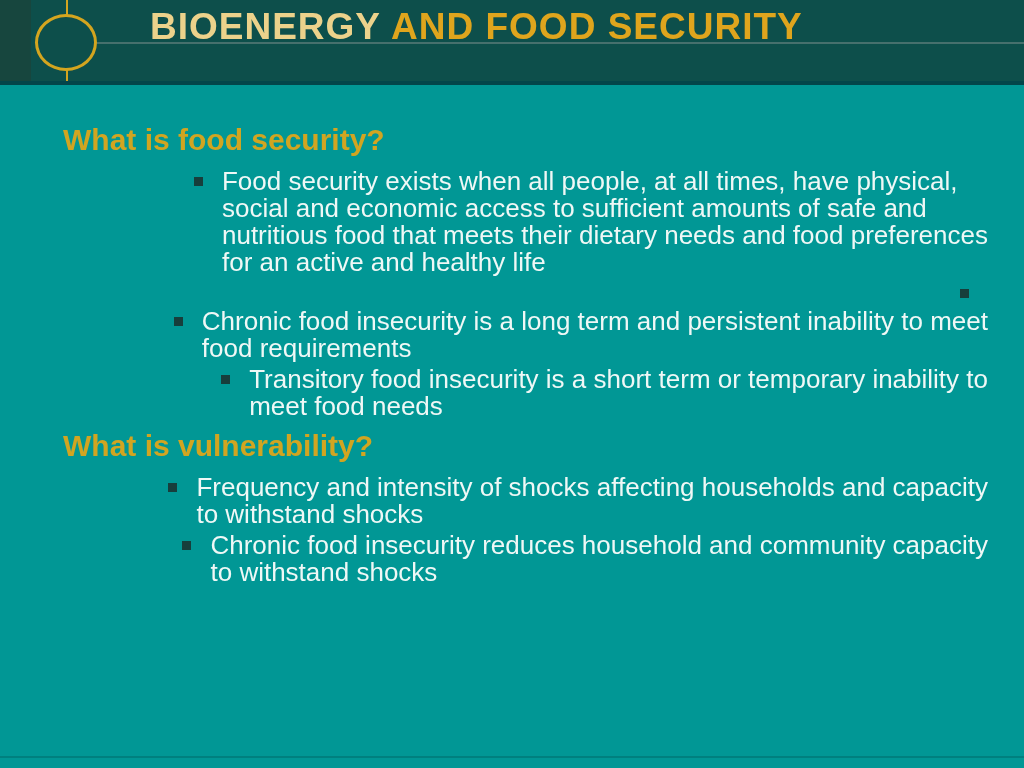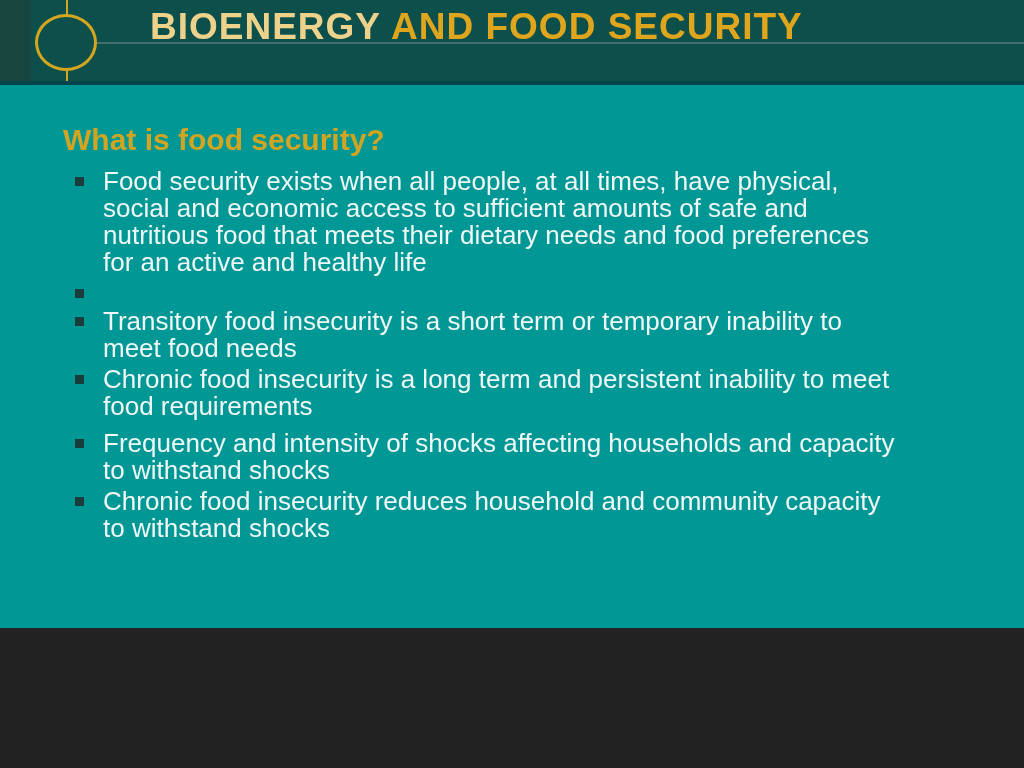--- a/index.html
+++ b/index.html
@@ -1,19 +1,19 @@
 <!DOCTYPE html>
 <html><head>
 <meta charset="utf-8">
 <style>
   html, body { margin: 0; padding: 0; background: #222; }
   .slide {
     position: relative;
     width: 1024px;
-    height: 628px;
+    height: 768px;
     overflow: hidden;
     background: #019795;
     font-family: "Liberation Sans", sans-serif;
   }
 
   
   .header {
     position: absolute;
     top: 0; left: 0; right: 0;
     height: 85px;
@@ -90,20 +90,21 @@
   .slide-section:first-child .section-heading { margin-top: 37px; }
   .bullet-list {
     list-style: none;
     margin: 10px 0 0 0;
     padding: 0 36px 0 75px;
   }
   .bullet-item {
     display: flex;
     align-items: flex-start;
     margin: 0 0 4px 0;
+    justify-content: flex-end;
   }
   .marker {
     flex: none;
     width: 9px; height: 9px;
     margin: 9px 19px 0 0;
     background: #173e3c;
   }
   .bullet-text {
     font-size: 26px;
     line-height: 27px;
@@ -136,29 +137,30 @@
           </li>
           <li class="bullet-item">
             <span class="marker"></span>
           </li>
         </ul>
       </section>
       <section class="slide-section">
         <ul class="bullet-list">
           <li class="bullet-item">
             <span class="marker"></span>
-            <span class="bullet-text">Transitory food insecurity is a short term or temporary inability to<br>meet food needs</span>
+            <span class="bullet-text">Chronic food insecurity is a long term and persistent inability to meet<br>food requirements</span>
           </li>
           <li class="bullet-item">
             <span class="marker"></span>
-            <span class="bullet-text">Chronic food insecurity is a long term and persistent inability to meet<br>food requirements</span>
+            <span class="bullet-text">Transitory food insecurity is a short term or temporary inability to<br>meet food needs</span>
           </li>
         </ul>
       </section>
       <section class="slide-section">
+        <h2 class="section-heading">What is vulnerability?</h2>
         <ul class="bullet-list">
           <li class="bullet-item">
             <span class="marker"></span>
             <span class="bullet-text">Frequency and intensity of shocks affecting households and capacity<br>to withstand shocks</span>
           </li>
           <li class="bullet-item">
             <span class="marker"></span>
             <span class="bullet-text">Chronic food insecurity reduces household and community capacity<br>to withstand shocks</span>
           </li>
         </ul>

